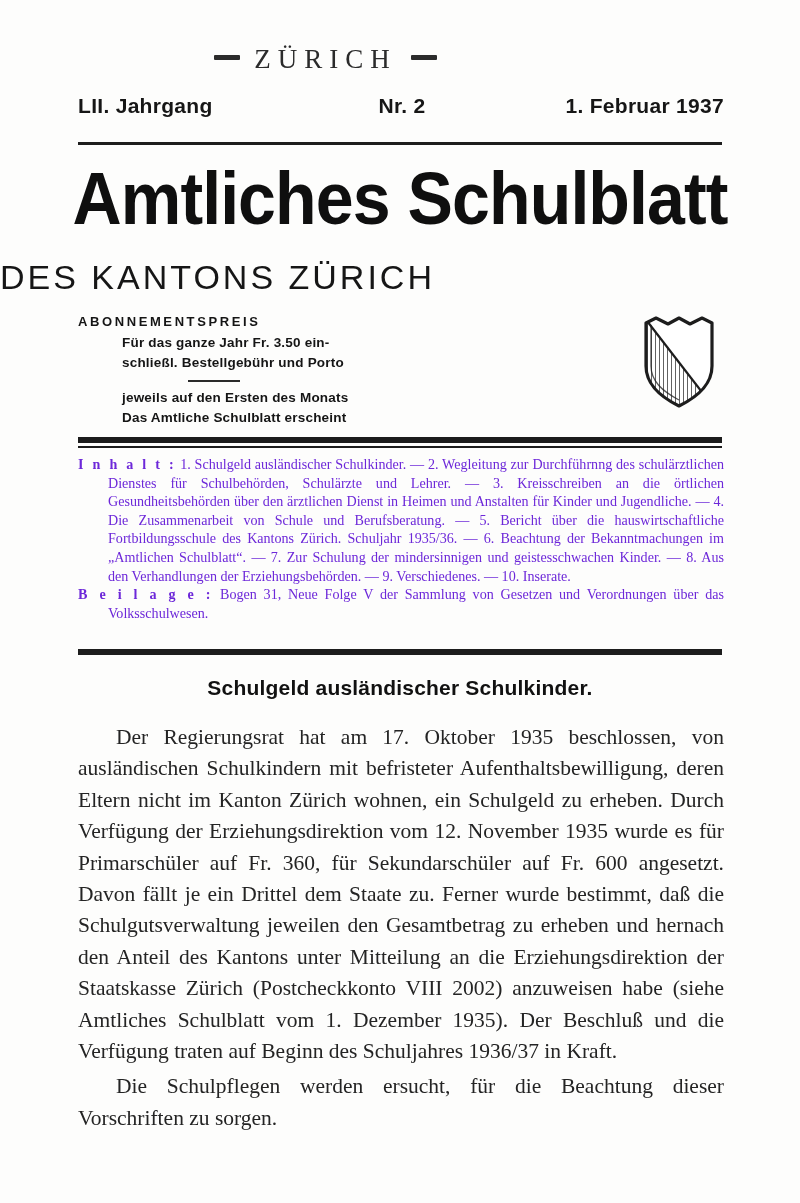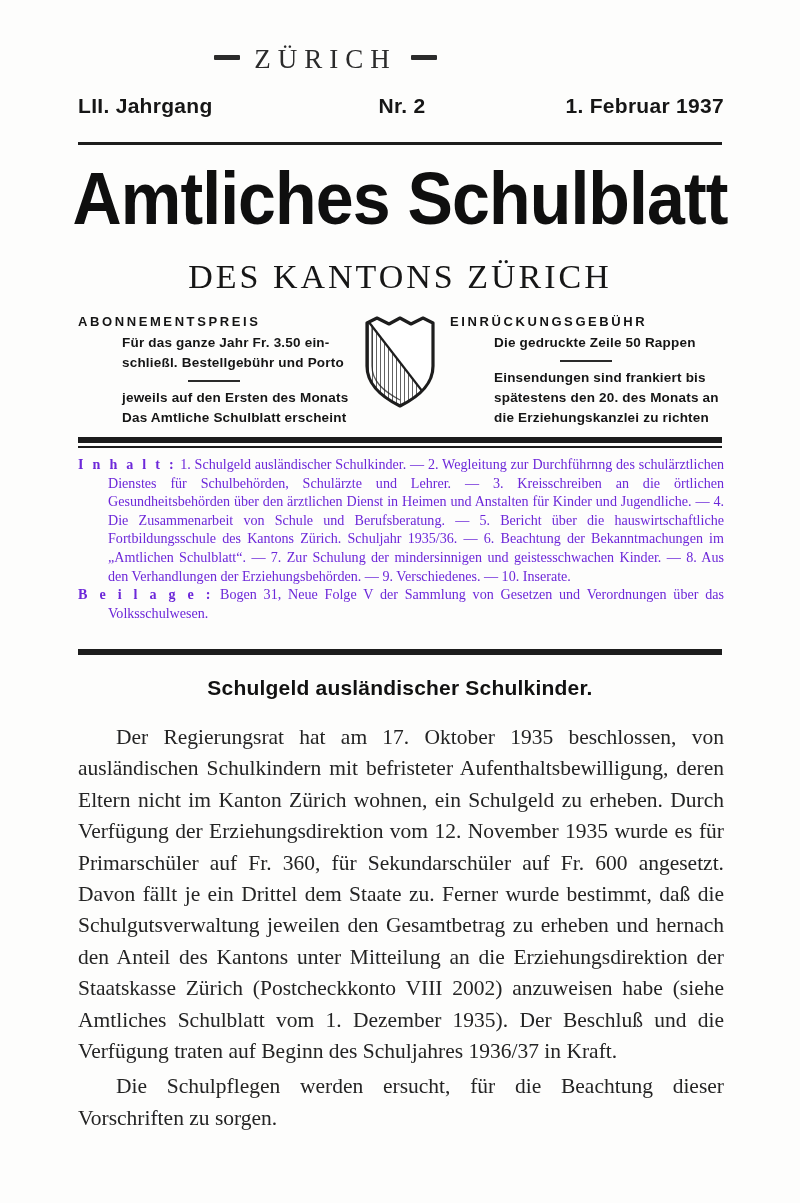--- a/index.html
+++ b/index.html
@@ -94,22 +94,22 @@
     color: #0f0f0f;
     transform: scaleX(0.92);
     transform-origin: center top;
     white-space: nowrap;
   }
   .subhead {
     position: absolute;
     top: 258px;
     left: 0;
     width: 800px;
-    text-align: center;
-    font-family: Liberation Serif, serif;
+    text-align: left;
+    font-family: Liberation Sans, sans-serif;
     font-weight: normal;
     font-size: 34px;
     letter-spacing: 3px;
     color: #161616;
     white-space: nowrap;
   }
 
   
   .infoband {
     position: absolute;
@@ -255,28 +255,20 @@
           <polygon points="7,4 7,96 76,96" fill="url(#hatch)"></polygon>
         </g>
         <path d="M7 9 L17 4 L29 10 L40 4 L51 10 L63 4 L73 9
                  L73 52 C73 70 60 82 40 92
                  C20 82 7 70 7 52 Z" fill="none" stroke="#1d1d1d" stroke-width="3.2" stroke-linejoin="round"></path>
         <path d="M12 13 L12 52 C12 67 23 77 40 86" fill="none" stroke="#1d1d1d" stroke-width="1.3" opacity="0.75"></path>
         <line x1="8" y1="7" x2="76" y2="95" stroke="#1d1d1d" stroke-width="2.2" clip-path="url(#shieldclip)"></line>
       </svg>
     </div>
 
-    <div class="infocol right">
-      <div class="infotitle">EINRÜCKUNGSGEBÜHR</div>
-      <div class="infoline">Die gedruckte Zeile 50 Rappen</div>
-      <div class="minirule"></div>
-      <div class="infoline">Einsendungen sind frankiert bis</div>
-      <div class="infoline">spätestens den 20. des Monats an</div>
-      <div class="infoline">die Erziehungskanzlei zu richten</div>
-    </div>
   </div>
 
   <div class="dblrule dbl-top">
     <div class="thick"></div>
       <div class="gap"></div>
       <div class="thin"></div>
   </div>
 
   <div class="contents">
     <p><span class="lbl">I n h a l t :</span><span> 1. Schulgeld ausländischer Schulkinder. — 2. Wegleitung zur Durchführnng des schulärztlichen Dienstes für Schulbehörden, Schulärzte und Lehrer. — 3. Kreisschreiben an die örtlichen Gesundheitsbehörden über den ärztlichen Dienst in Heimen und Anstalten für Kinder und Jugendliche. — 4. Die Zusammenarbeit von Schule und Berufsberatung. — 5. Bericht über die hauswirtschaftliche Fortbildungsschule des Kantons Zürich. Schuljahr 1935/36. — 6. Beachtung der Bekanntmachungen im „Amtlichen Schulblatt“. — 7. Zur Schulung der mindersinnigen und geistesschwachen Kinder. — 8. Aus den Verhandlungen der Erziehungsbehörden. — 9. Verschiedenes. — 10. Inserate.</span></p>

